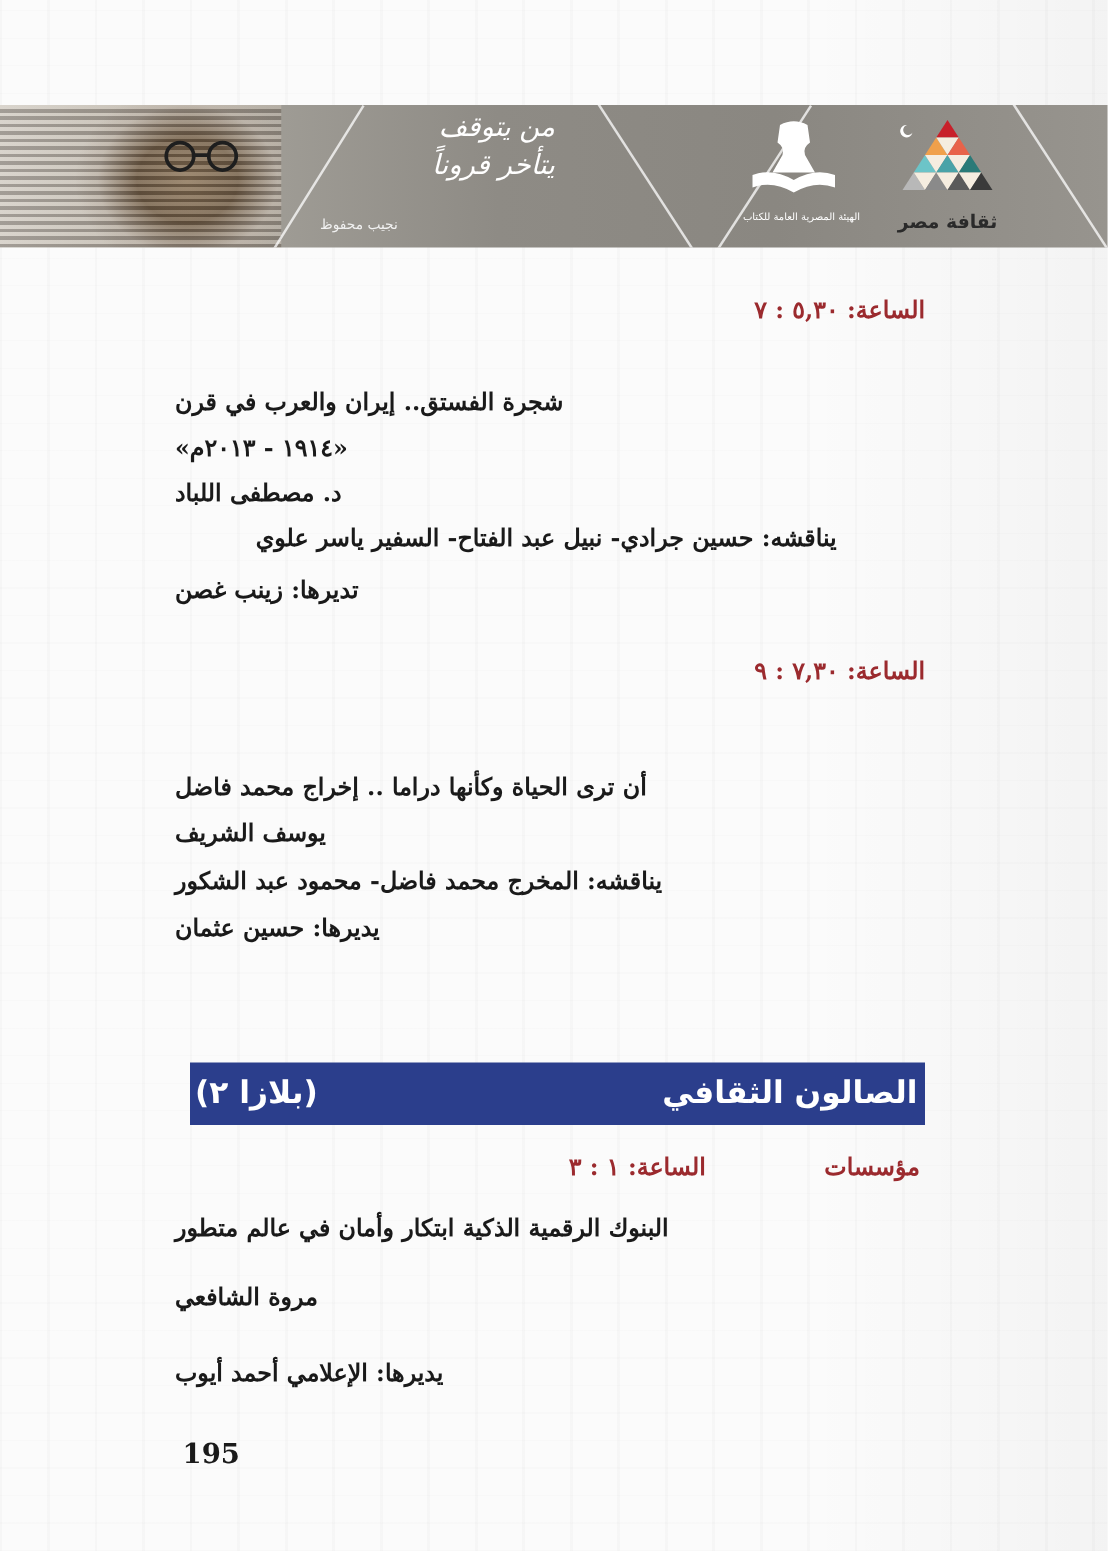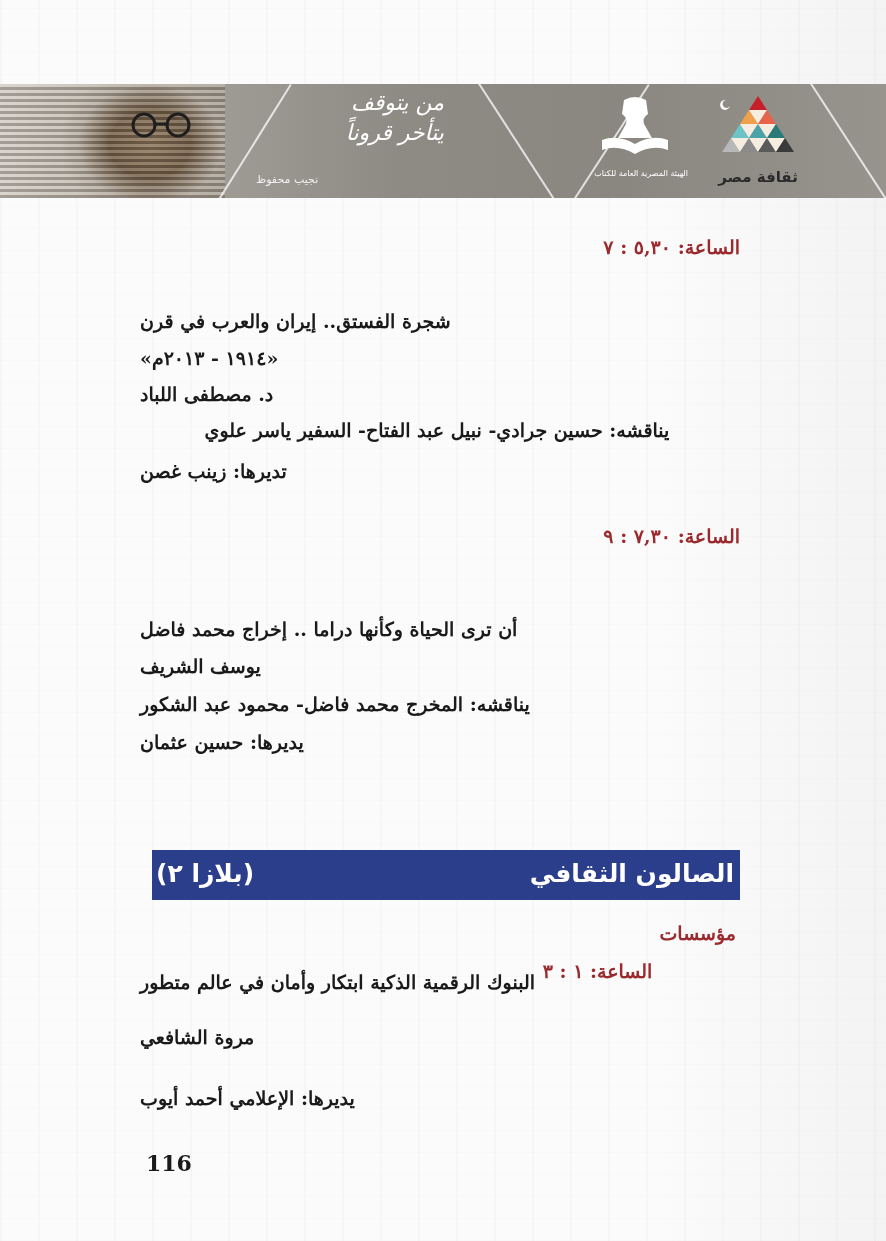--- a/index.html
+++ b/index.html
@@ -175,23 +175,23 @@
   </div>
 </div>
 
 <div class="section-bar">
   <span class="title">الصالون الثقافي</span>
   <span class="venue">(بلازا ٢)</span>
 </div>
 
 <div class="content" style="top:0;">
   <div class="category" style="top:922px;">مؤسسات</div>
-  <div class="time" style="top:922px; right:0; width:285px; left:auto; text-align:center; position:absolute;margin-top:38px;">
+  <div class="time" style="top:922px; right:0; width:285px; left:auto; text-align:left; position:absolute;">
     <span>الساعة: ١ : ٣</span>
   </div>
   <div class="line-c" style="top:930px;margin-top:41px;">البنوك الرقمية الذكية ابتكار وأمان في عالم متطور</div>
   <div class="line-c" style="top:1026px;">مروة الشافعي</div>
   <div class="line-r" style="top:1087px; text-align:left;">
     <span>يديرها: الإعلامي أحمد أيوب</span>
   </div>
 </div>
 
-<div class="page-number">116</div>
+<div class="page-number">195</div>
 
 </body></html>

